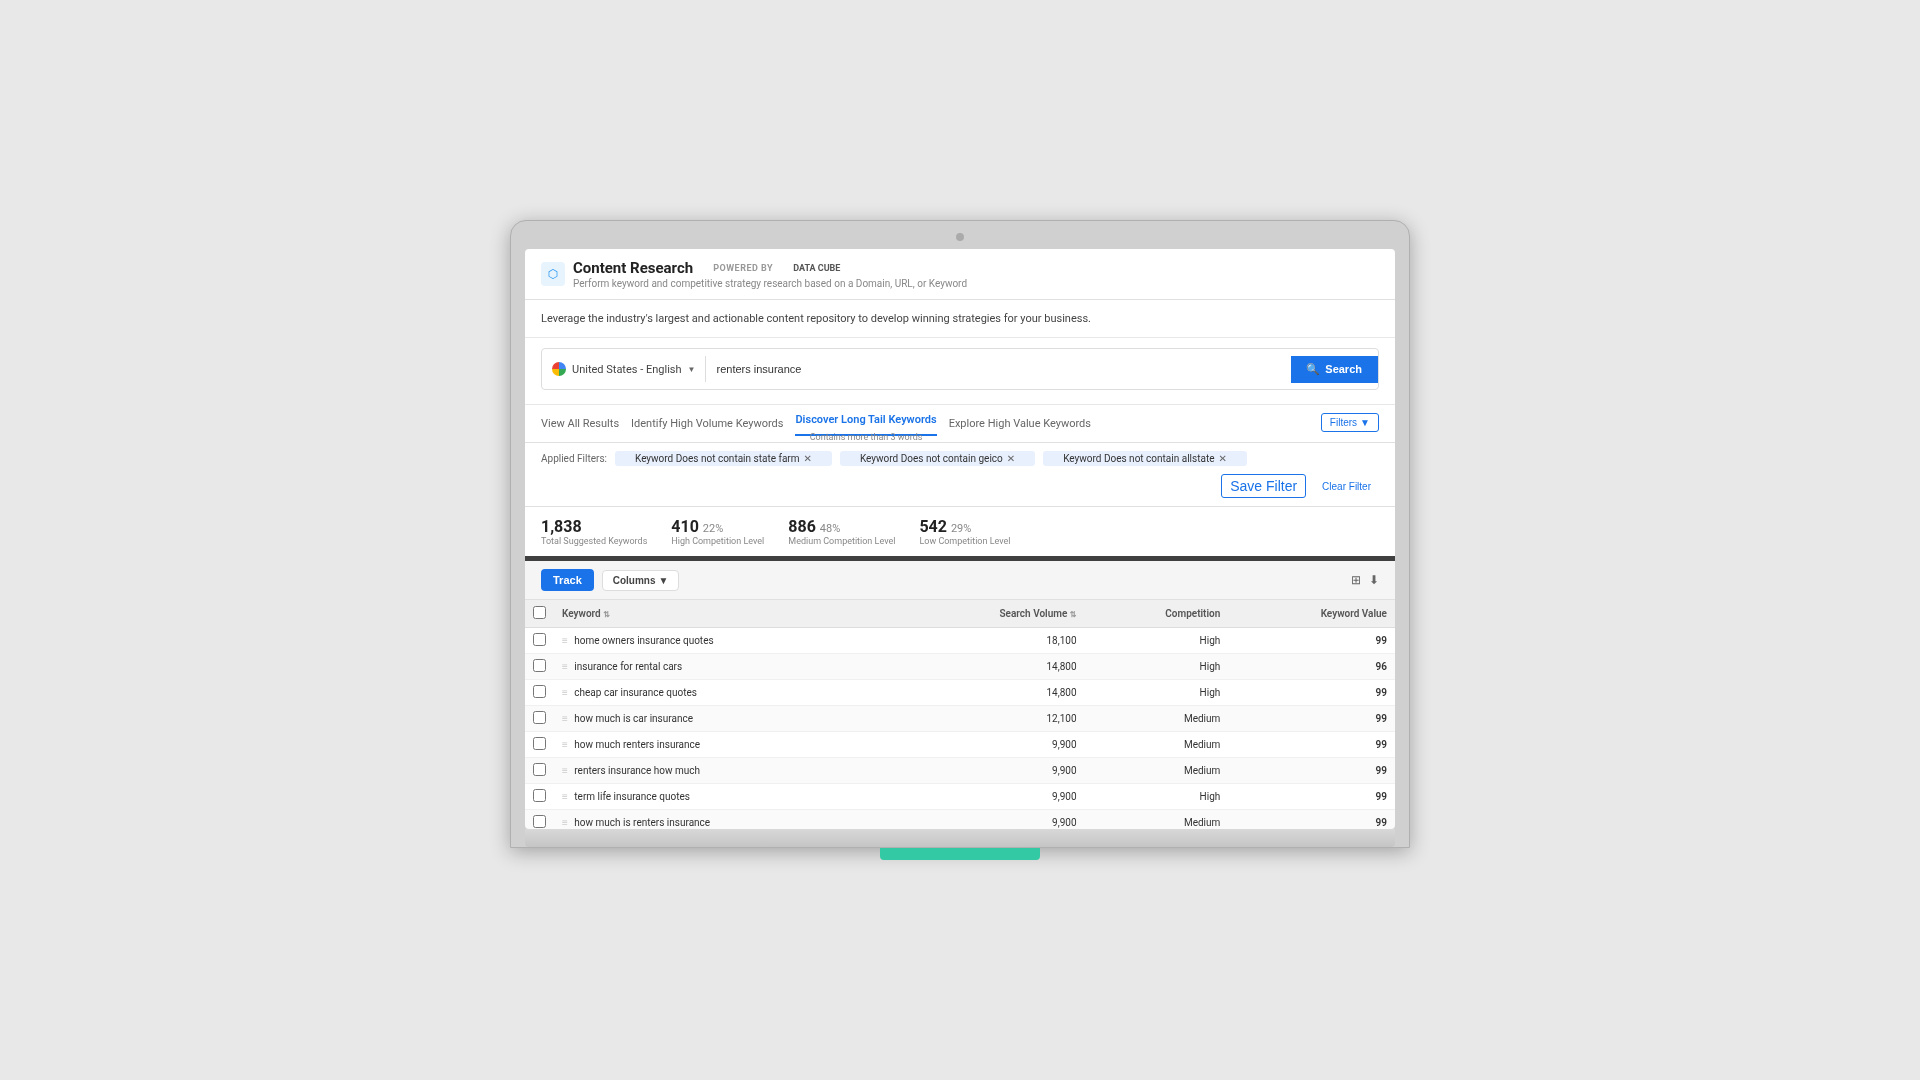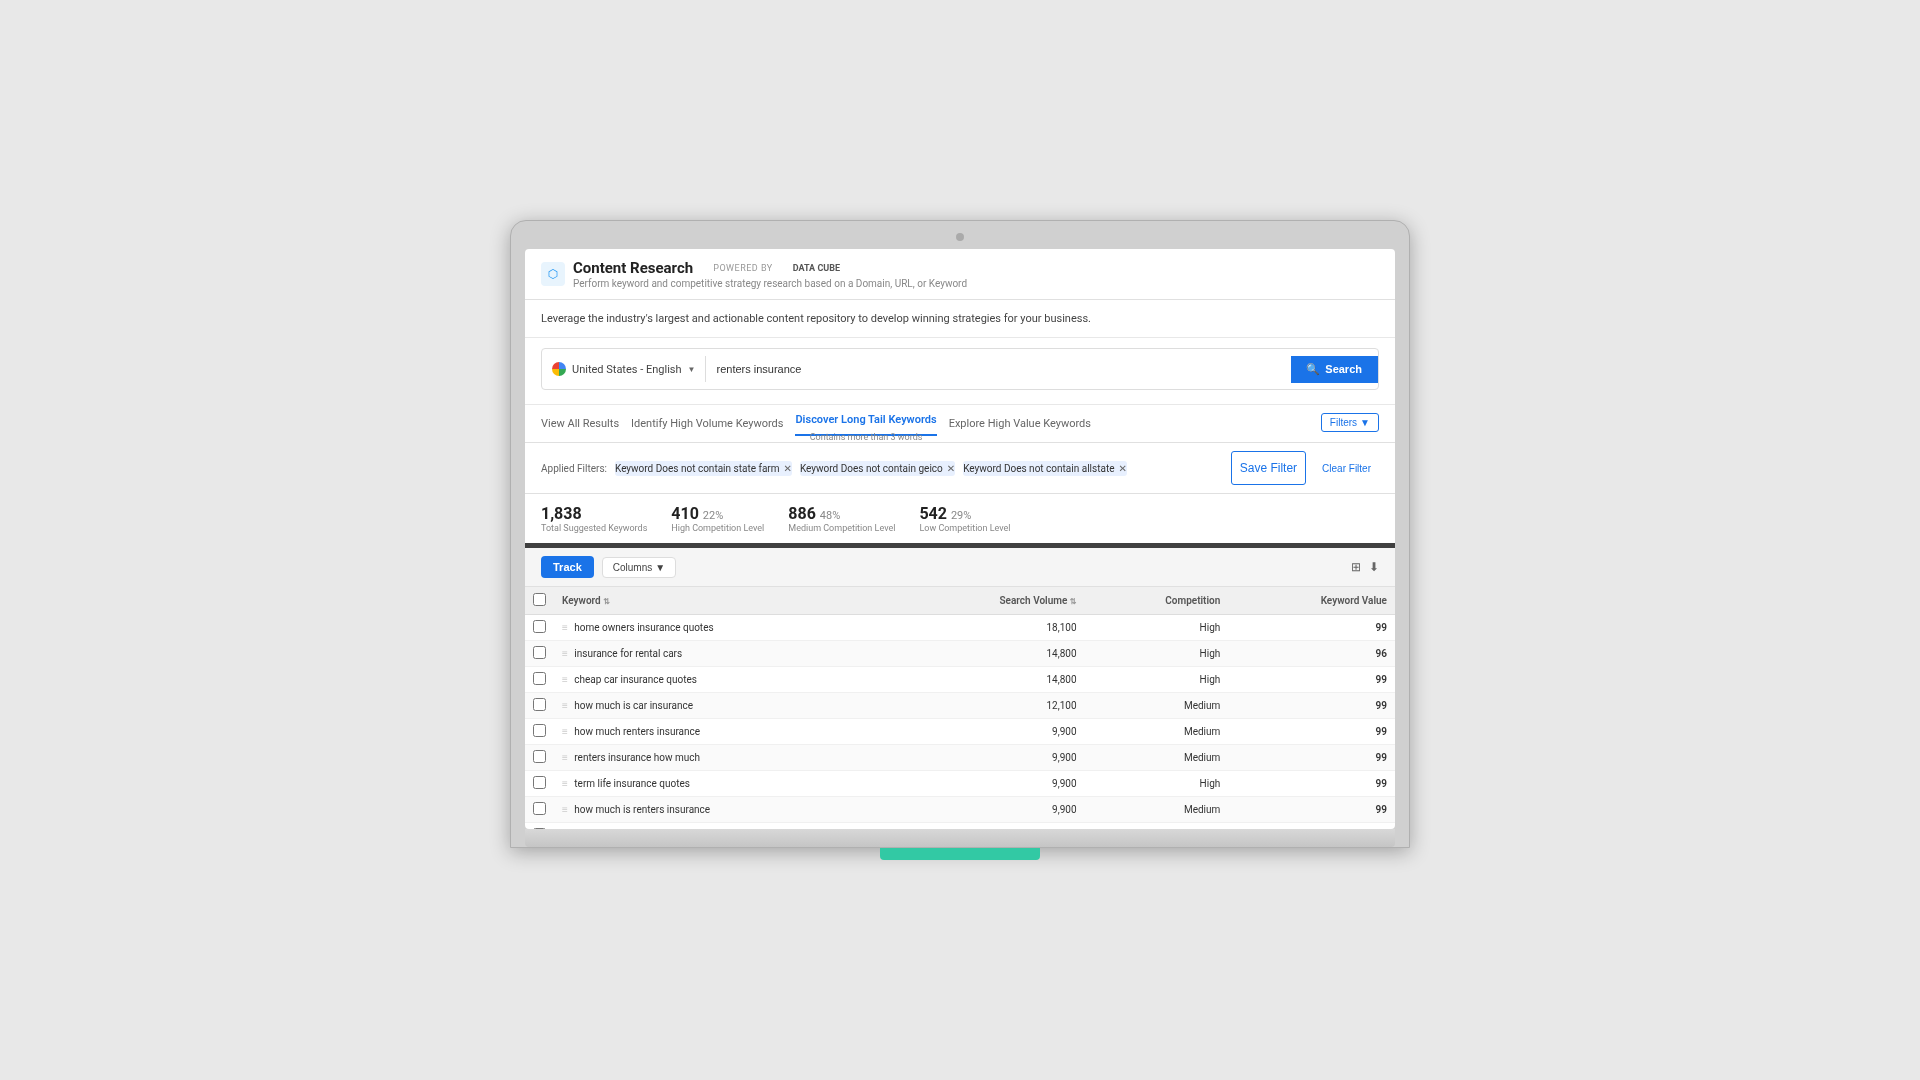--- a/index.html
+++ b/index.html
@@ -76,21 +76,21 @@
       width: 24px; height: 24px;
       background: #e8f4fd;
       border-radius: 4px;
       display: flex; align-items: center; justify-content: center;
       font-size: 12px; color: #2196f3;
     }
 
     .header-title-block {}
     .header-title-row { display: flex; align-items: center; gap: 20px; }
     .header-main-title { font-size: 15px; font-weight: 700; color: #222; }
-    .header-powered { font-size: 9px; color: #999; text-transform: uppercase; letter-spacing: 0.5px; }
+    .header-powered { font-size: 9px; color: #999; text-transform: uppercase; letter-spacing: 0.5px; font-weight: bold; }
     .header-datacube { font-size: 9px; font-weight: 700; color: #555; text-transform: uppercase; }
     .header-subtitle { font-size: 10px; color: #888; margin-top: 1px; }
 
     .hero-section {
       background: #fff;
       padding: 12px 16px;
       border-bottom: 1px solid #e8e8e8;
     }
     .hero-text { font-size: 11px; color: #444; }
 
@@ -206,39 +206,39 @@
     }
 
     .applied-label { font-size: 10px; color: #666; }
 
     .filter-chip {
       display: flex;
       align-items: center;
       gap: 4px;
       background: #e8f0fe;
       border-radius: 3px;
-      padding: 2px 0;
+      padding: 2px 20px;
       font-size: 10px;
       color: #333;
     }
 
     .filter-chip-x {
       color: #666;
       cursor: pointer;
       font-size: 10px;
     }
 
     .filter-actions { margin-left: auto; display: flex; gap: 8px; }
 
     .save-filter-btn {
       background: #fff;
       border: 1px solid #1a73e8;
       color: #1a73e8;
-      font-size: 12px;
-      padding: 9px 8px;
+      font-size: 14px;
+      padding: 3px 8px;
       border-radius: 3px;
       cursor: pointer;
     }
 
     .clear-filter-btn {
       background: #fff;
       border: none;
       color: #1a73e8;
       font-size: 10px;
       padding: 3px 8px;
@@ -282,21 +282,21 @@
     }
 
     .columns-btn {
       background: #fff;
       border: 1px solid #ddd;
       padding: 4px 10px;
       border-radius: 4px;
       font-size: 10px;
       color: #444;
       cursor: pointer;
-      display: flex; align-items: center; gap: 3px;
+      display: flex; align-items: center; gap: 3px; font-weight: bold;
     }
 
     .toolbar-right { margin-left: auto; display: flex; gap: 8px; }
     .icon-btn {
       background: none; border: none; cursor: pointer; color: #666; font-size: 12px;
     }
 
     .data-table {
       width: 100%;
       border-collapse: collapse;

